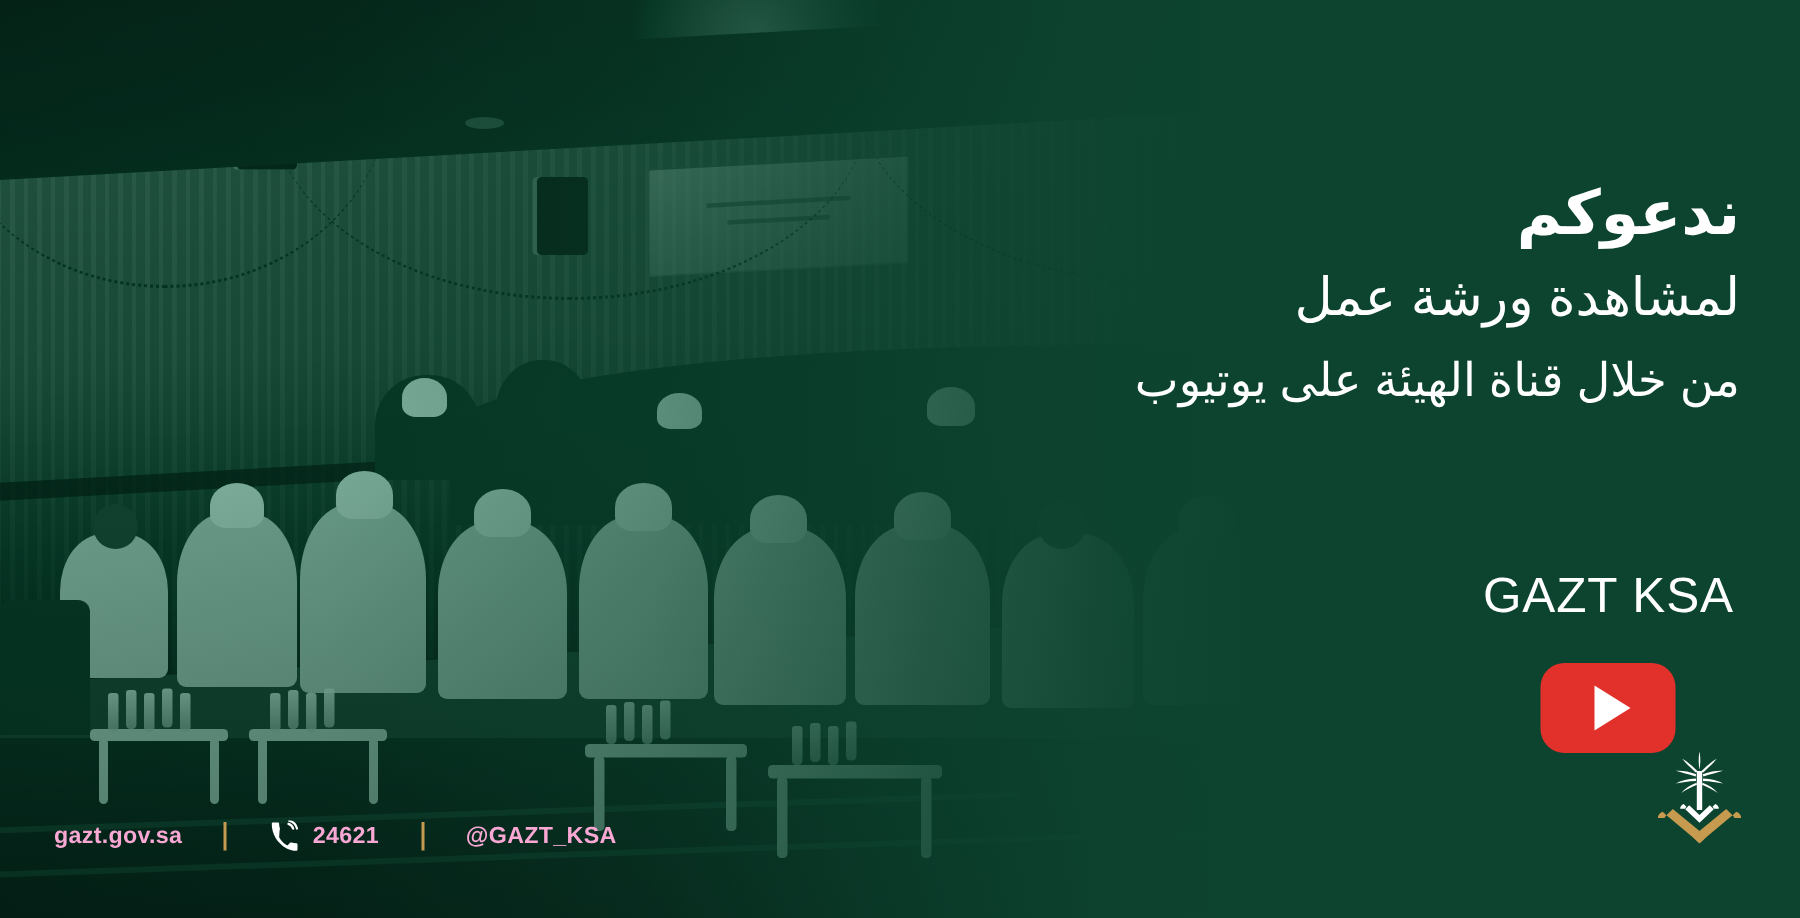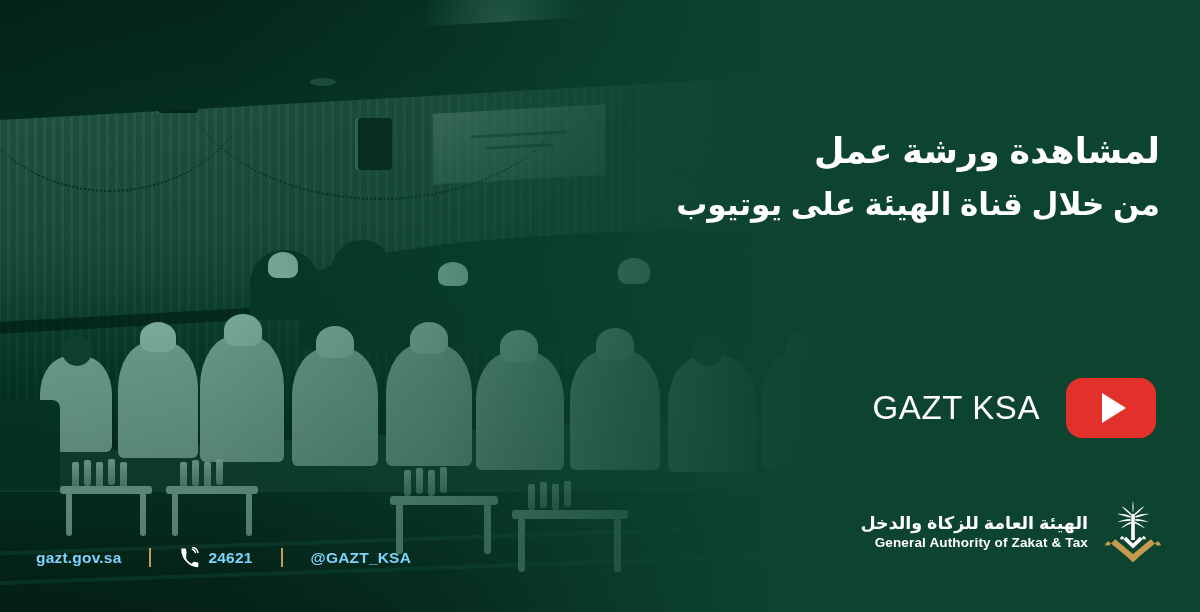--- a/index.html
+++ b/index.html
@@ -165,38 +165,39 @@
     width: 700px;
     text-align: right;
     direction: rtl;
   }
   .line {
     color: #ffffff;
     line-height: 1.18;
     white-space: nowrap;
   }
   .line-1 { font-size: 41px; font-weight: 700; letter-spacing: .5px; }
-  .line-2 { font-size: 35px; font-weight: 700; margin-top: 12px; }
+  .line-2 { font-size: 35px; font-weight: 400; margin-top: 12px; }
   .line-3 {
     font-size: 35px;
     font-weight: 700;
     color: #e0ae5f;
     margin-top: 14px;
   }
-  .line-4 { font-size: 31px; font-weight: 700; margin-top: 16px; }
+  .line-4 { font-size: 31px; font-weight: 400; margin-top: 16px; }
 
   
   .channel {
     position: absolute;
     right: 44px;
     top: 378px;
     display: flex;
     align-items: center;
     gap: 26px;
     direction: ltr;
+    flex-direction: column;
   }
   .channel-name {
     color: #ffffff;
     font-size: 33px;
     font-weight: 400;
     letter-spacing: .6px;
     white-space: nowrap;
   }
   .yt-btn {
     width: 90px;
@@ -256,21 +257,21 @@
     bottom: 44px;
     display: flex;
     align-items: center;
     gap: 0;
     direction: ltr;
   }
   .footer-item {
     display: flex;
     align-items: center;
     gap: 8px;
-    color: #7dd3fc;
+    color: #f9a8d4;
     font-size: 15.5px;
     font-weight: 700;
     letter-spacing: .2px;
     white-space: nowrap;
   }
   .footer-sep {
     width: 2px;
     height: 19px;
     background: #c69a4f;
     margin: 0 28px;
@@ -386,36 +387,33 @@
     <div class="bottle" style="left:552px; top:484px;"></div>
     <div class="bottle" style="left:564px; top:481px;"></div>
 
     <div class="duotone"></div>
     <div class="duotone2"></div>
   </div>
 
   <div class="wash"></div>
 
   <div class="headline">
+    <div class="line line-1">ندعوكم</div>
     <div class="line line-2">لمشاهدة ورشة عمل</div>
     <div class="line line-4">من خلال قناة الهيئة على يوتيوب</div>
   </div>
 
   <div class="channel">
     <div class="channel-name">GAZT KSA</div>
     <div class="yt-btn">
       <div class="yt-tri"></div>
     </div>
   </div>
 
   <div class="lockup">
-    <div class="lockup-text">
-      <div class="lockup-ar">الهيئة العامة للزكاة والدخل</div>
-      <div class="lockup-en">General Authority of Zakat &amp; Tax</div>
-    </div>
     <svg class="emblem" viewBox="0 0 62 72">
       <g fill="#ffffff">
 
         <path d="M29.2 18 h3.6 v26 h-3.6 z"></path>
 
         <path d="M31 52.5 l-9.5-9 2.6-2.7 6.9 6.6 6.9-6.6 2.6 2.7 z"></path>
         <path d="M20.5 40 c-1.6 .6 -2.4 1.8 -2.4 3.2 l3.4 0 c0 -.6 .3 -1 .9 -1.2 z"></path>
         <path d="M41.5 40 c1.6 .6 2.4 1.8 2.4 3.2 l-3.4 0 c0 -.6 -.3 -1 -.9 -1.2 z"></path>
 
         <path d="M31 17.2 c-.9 -5.2 -.5 -9.5 .0 -12.2 .5 2.7 .9 7 .0 12.2 z"></path>

